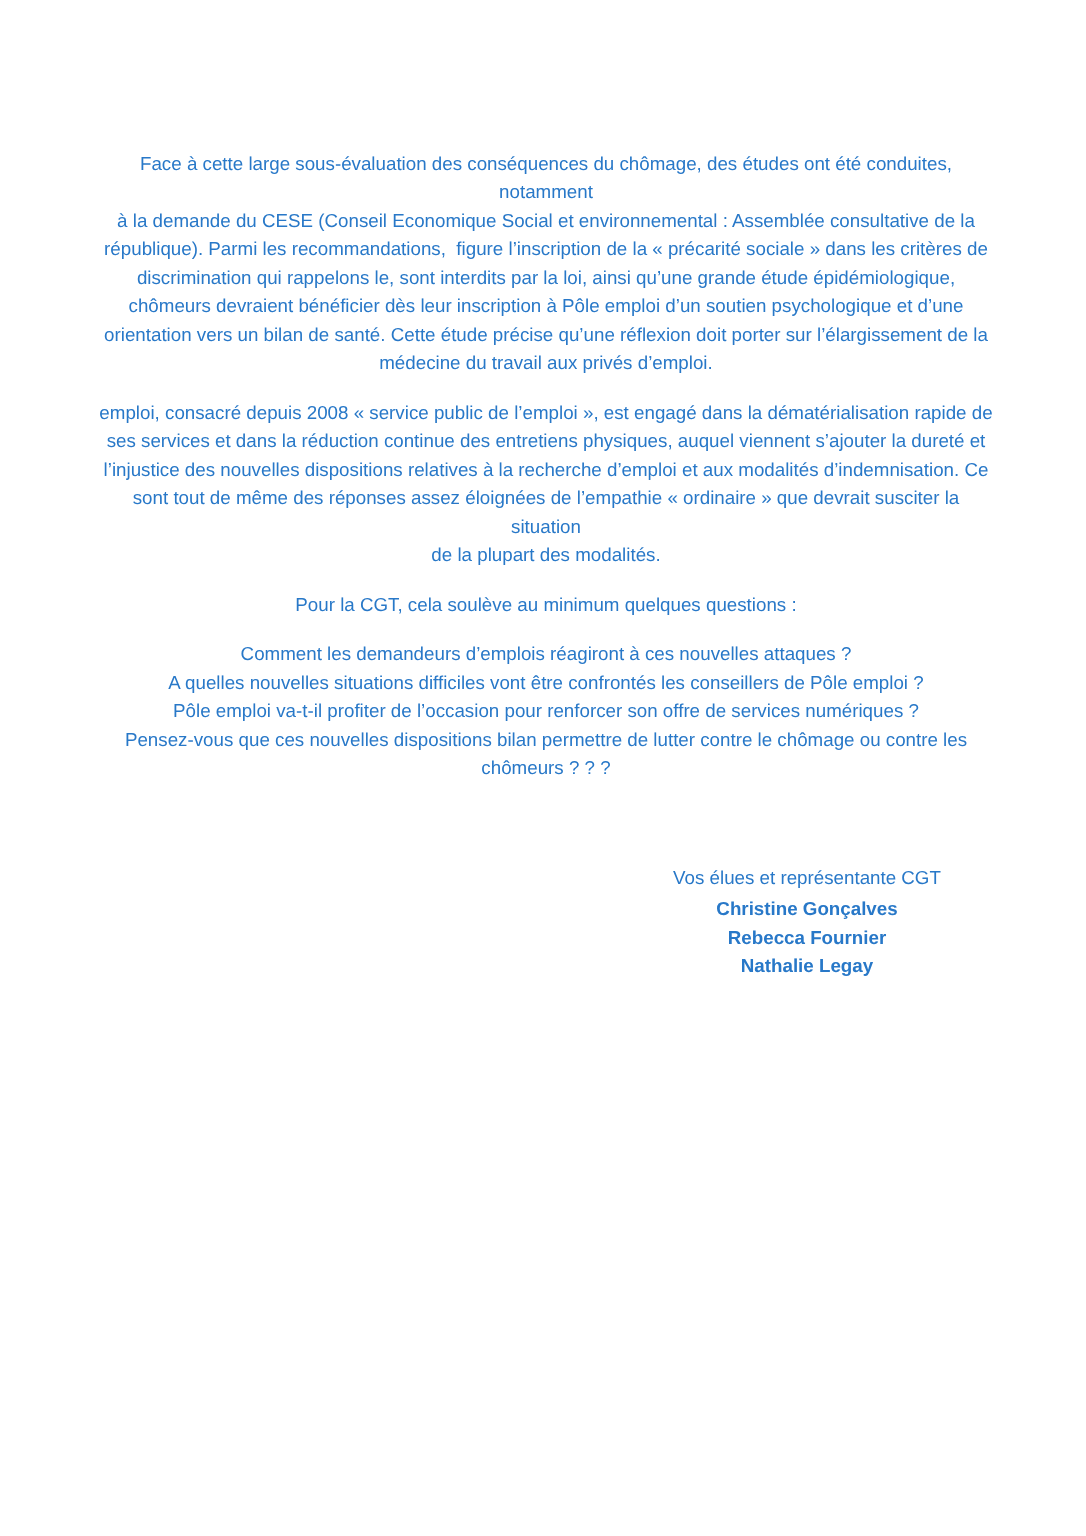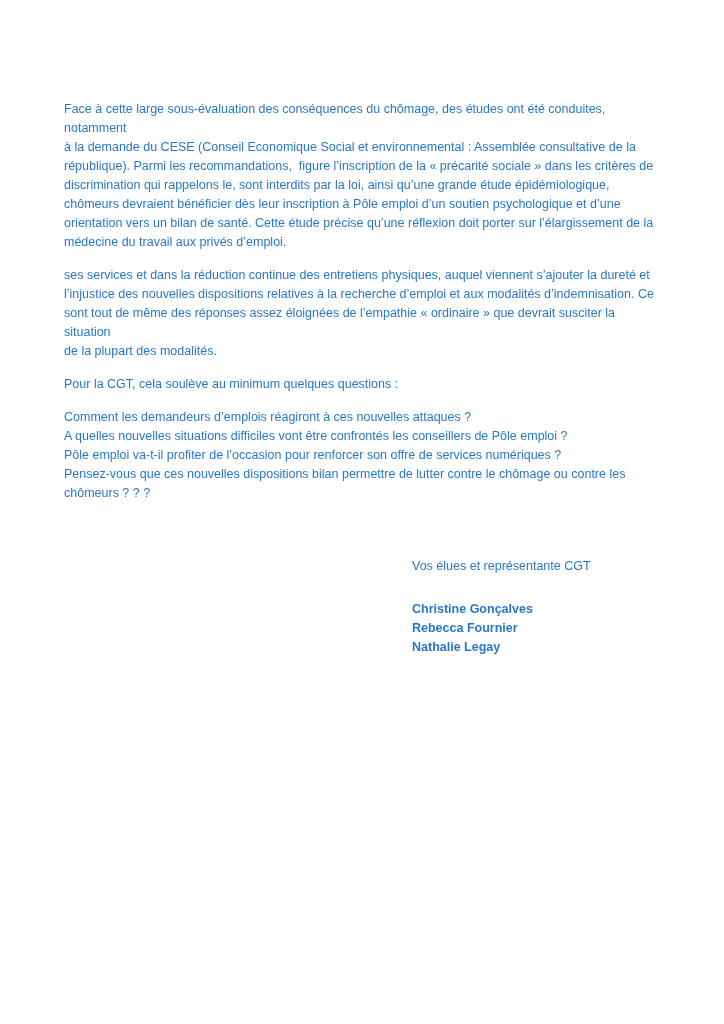--- a/index.html
+++ b/index.html
@@ -8,20 +8,21 @@
     padding: 0;
     background: #ffffff;
   }
   .page {
     position: relative;
     width: 724px;
     height: 1024px;
     background: #ffffff;
     overflow: hidden;
     font-family: "Liberation Sans", "DejaVu Sans", sans-serif;
+    text-align: center;
   }
   .content {
     position: absolute;
     left: 64px;
     top: 100px;
     width: 600px;
     color: #2878c8;
     font-size: 12.5px;
     line-height: 19px;
   }
@@ -30,21 +31,21 @@
   }
   .line {
     white-space: pre-wrap;
     min-height: 19px;
   }
   .signature-block {
     margin-top: 54px;
     margin-left: 348px;
   }
   .signature-names {
-    margin-top: 24px;
+    margin-top: 2px;
     font-weight: bold;
   }
   .signature-names .line {
     font-weight: bold;
   }
 </style>
 </head>
 <body>
 
 <div class="page">
@@ -54,20 +55,21 @@
         <div class="line">Face à cette large sous-évaluation des conséquences du chômage, des études ont été conduites, notamment</div>
         <div class="line">à la demande du CESE (Conseil Economique Social et environnemental : Assemblée consultative de la</div>
         <div class="line">république). Parmi les recommandations,  figure l’inscription de la « précarité sociale » dans les critères de</div>
         <div class="line">discrimination qui rappelons le, sont interdits par la loi, ainsi qu’une grande étude épidémiologique,</div>
         <div class="line">chômeurs devraient bénéficier dès leur inscription à Pôle emploi d’un soutien psychologique et d’une</div>
         <div class="line">orientation vers un bilan de santé. Cette étude précise qu’une réflexion doit porter sur l’élargissement de la</div>
         <div class="line">médecine du travail aux privés d’emploi.</div>
       </div>
 
     <div class="paragraph">
+        <div class="line">emploi, consacré depuis 2008 « service public de l’emploi », est engagé dans la dématérialisation rapide de</div>
         <div class="line">ses services et dans la réduction continue des entretiens physiques, auquel viennent s’ajouter la dureté et</div>
         <div class="line">l’injustice des nouvelles dispositions relatives à la recherche d’emploi et aux modalités d’indemnisation. Ce</div>
         <div class="line">sont tout de même des réponses assez éloignées de l’empathie « ordinaire » que devrait susciter la situation</div>
         <div class="line">de la plupart des modalités.</div>
       </div>
 
     <div class="paragraph">
         <div class="line">Pour la CGT, cela soulève au minimum quelques questions :</div>
       </div>
 

